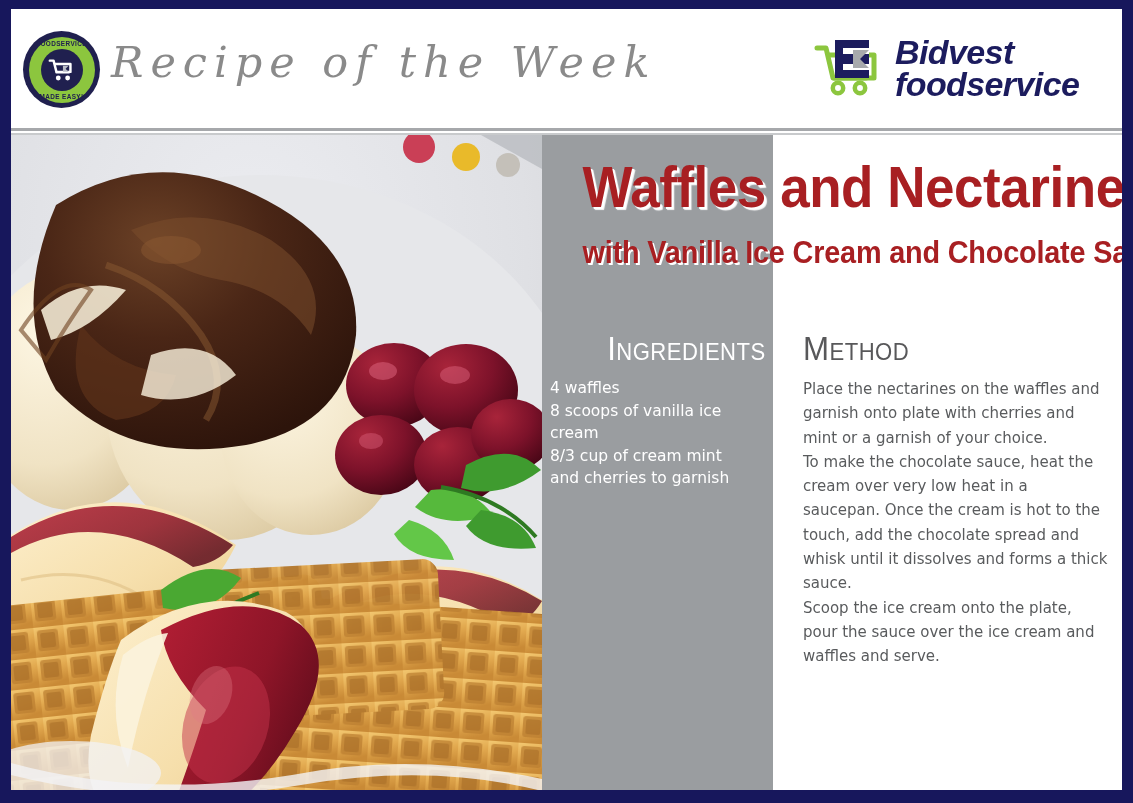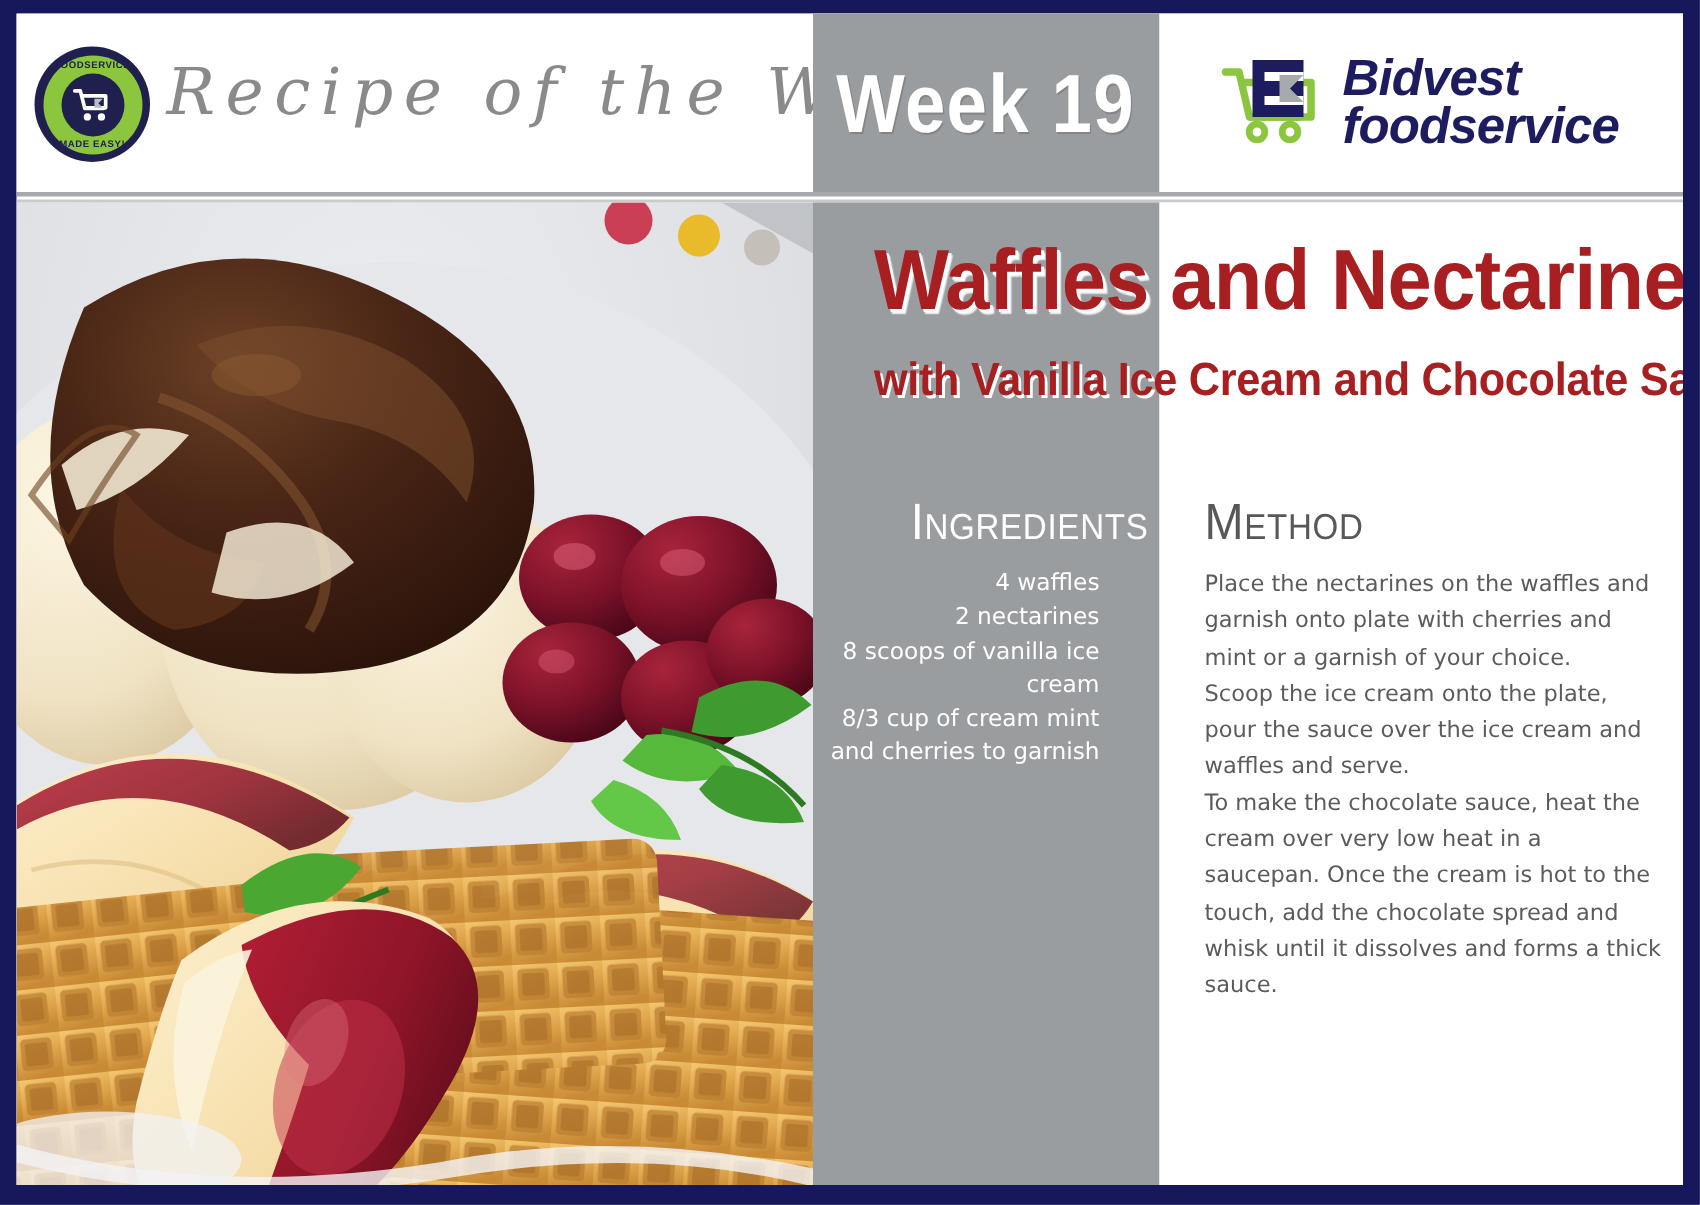--- a/index.html
+++ b/index.html
@@ -148,21 +148,21 @@
     text-align:right;padding-right:8px;box-sizing:border-box;
     color:#ffffff;
     font-family:"Liberation Sans Narrow","Liberation Sans",sans-serif;
     font-size:34px;font-weight:500;
     font-variant:small-caps;
     letter-spacing:.5px;
     transform:scaleX(.92);transform-origin:right top;
   }
   .ing-list{
     position:absolute;left:531px;top:368px;width:191px;
-    text-align:right;padding-right:0;padding-left:8px;box-sizing:border-box;
+    text-align:left;padding-right:0;padding-left:8px;box-sizing:border-box;
     color:#ffffff;
     font-family:"DejaVu Sans", sans-serif;
     font-size:15.5px;line-height:1.42;
   }
   .ing-list div{margin-bottom:1px;}
 
   
   .met-head{
     position:absolute;left:792px;top:320px;width:300px;
     color:#58585a;
@@ -202,23 +202,20 @@
               <circle cx="22" cy="24.5" r="2.6" fill="#ffffff"></circle>
               <path d="M17 11.5h6l-3.2 3.2 3.2 3.2h-6z" fill="#b9bcc6"></path>
             </svg>
           </div>
           <div class="badge-txt-bot">MADE EASY!</div>
         </div>
       </div>
       <div class="script-title">Recipe of the Week</div>
     </div>
 
-    <div class="hdr-week">
-      <span class="week-text">Week 19</span>
-    </div>
 
     <div class="hdr-logo">
       <div class="bidvest">
         <svg class="bidvest-mark" viewBox="0 0 78 66" aria-hidden="true">
           <g fill="none" stroke="#8cc63e" stroke-width="5" stroke-linecap="round" stroke-linejoin="round">
             <path d="M4 12h9l7 30h33"></path>
             <path d="M16 19h45v23H21"></path>
           </g>
           <circle cx="25" cy="52" r="5.2" fill="none" stroke="#8cc63e" stroke-width="4.5"></circle>
           <circle cx="47" cy="52" r="5.2" fill="none" stroke="#8cc63e" stroke-width="4.5"></circle>
@@ -350,26 +347,25 @@
 
   <div class="graypanel"></div>
   <div class="whitepanel"></div>
 
   <div class="recipe-title">Waffles and Nectarines</div>
   <div class="recipe-sub">with Vanilla Ice Cream and Chocolate Sauce</div>
 
   <div class="ing-head">Ingredients</div>
   <div class="ing-list">
         <div>4  waffles</div>
-        <div>2 nectarines</div>
         <div>8 scoops of vanilla ice cream</div>
         <div>8/3 cup of cream mint and cherries to garnish</div>
       </div>
 
   <div class="met-head">Method</div>
   <div class="met-body">
         <p>Place the nectarines on the waffles and garnish onto plate with cherries and mint or a garnish of your choice.</p>
+        <p>To make the chocolate sauce, heat the cream over very low heat in a saucepan. Once the cream is hot to the touch, add the chocolate spread and whisk until it dissolves and forms a thick sauce.</p>
         <p>Scoop the ice cream onto the plate, pour the sauce over the ice cream and waffles and serve.</p>
-        <p>To make the chocolate sauce, heat the cream over very low heat in a saucepan. Once the cream is hot to the touch, add the chocolate spread and whisk until it dissolves and forms a thick sauce.</p>
       </div>
 
  </div>
 </div>
 
 </body></html>

